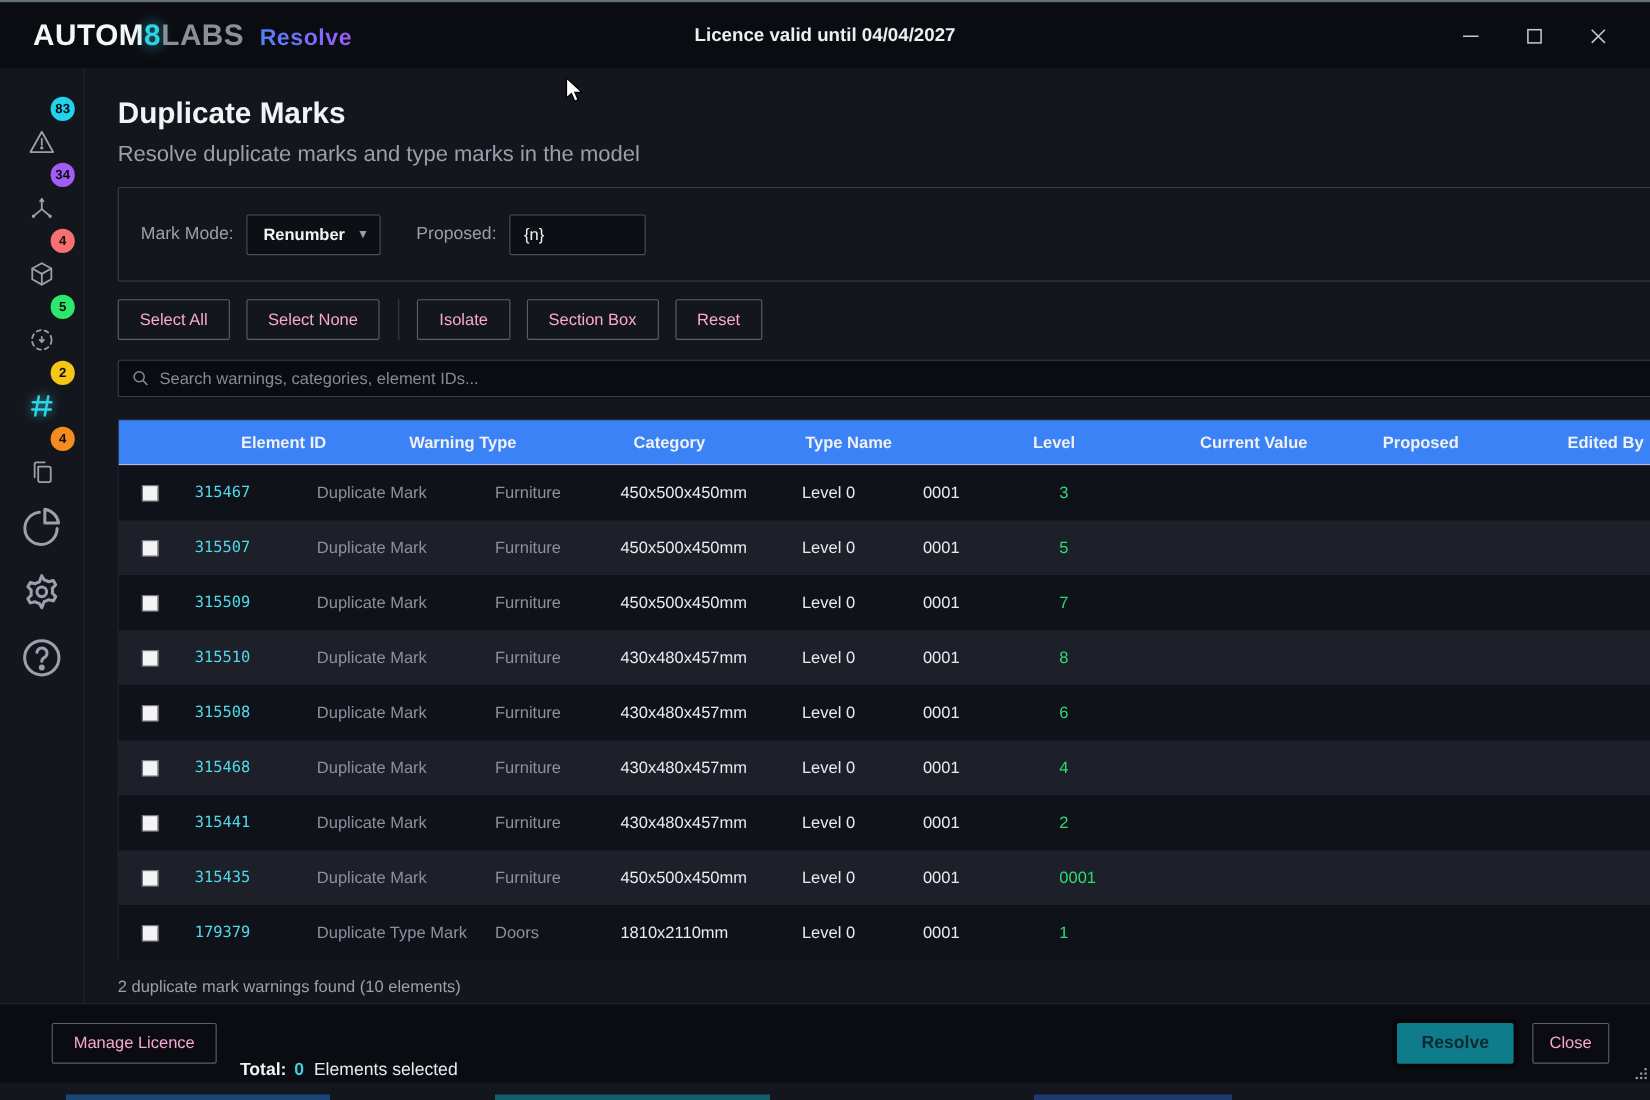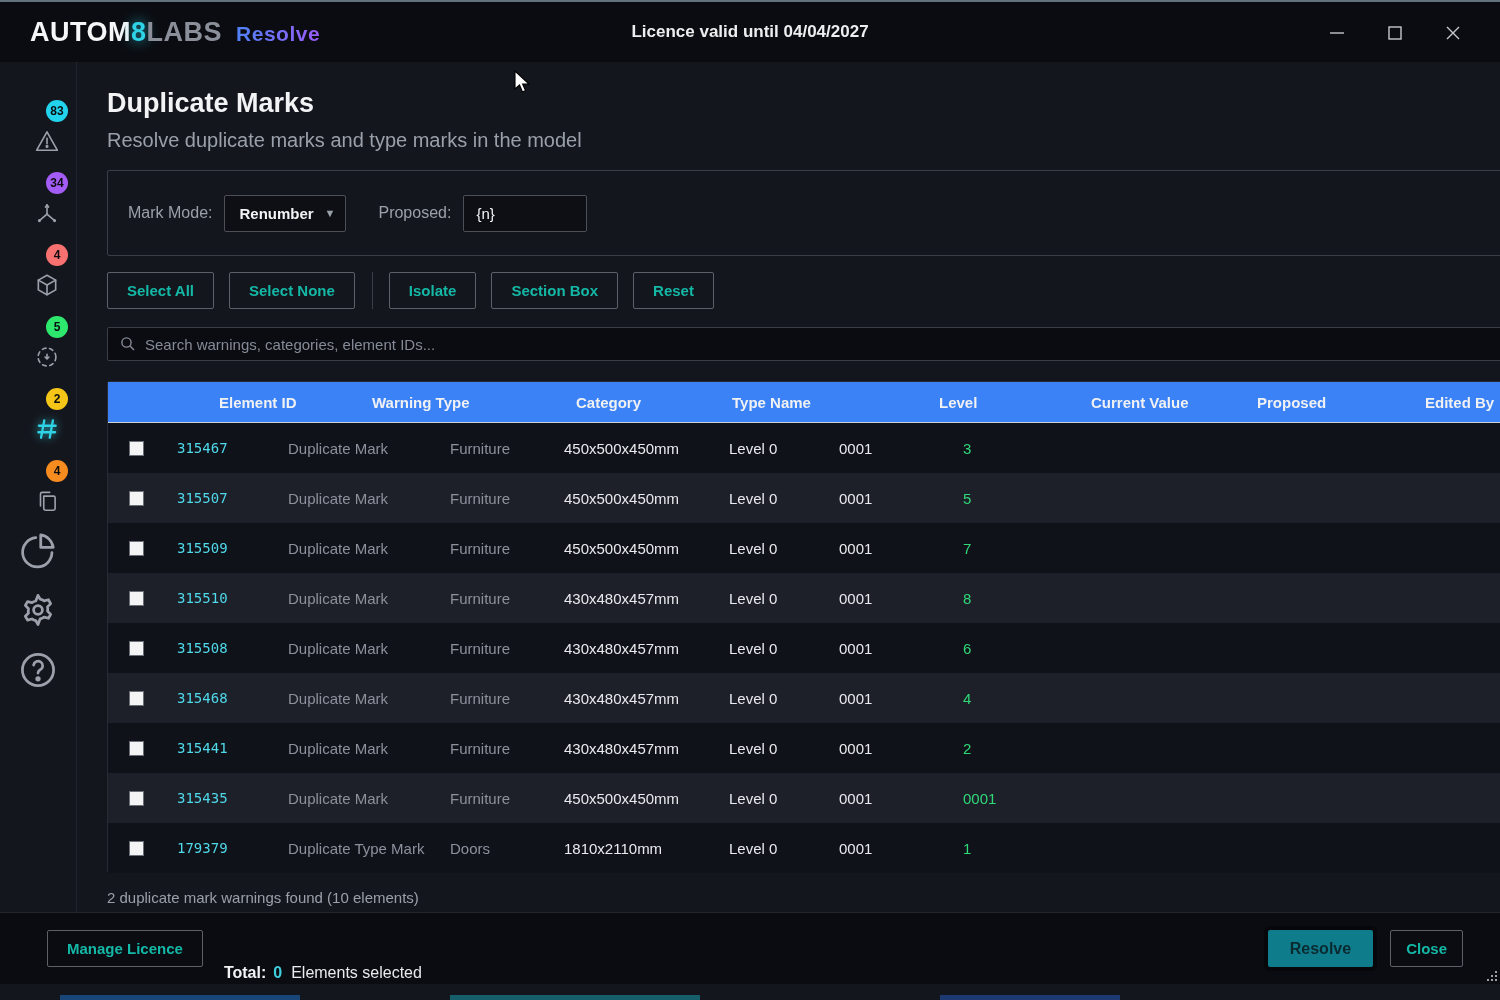--- a/index.html
+++ b/index.html
@@ -26,21 +26,21 @@
     -webkit-background-clip:text; background-clip:text;
     color:transparent;
   }
   .license { position:absolute; left:0; right:0; text-align:center; font-weight:bold; font-size:17px; color:#eceef0; pointer-events:none; }
   .win-controls { position:absolute; right:18px; top:0; height:62px; display:flex; align-items:center; }
   .win-btn { width:58px; height:62px; display:flex; align-items:center; justify-content:center; color:#c4c8ce; font-size:17px; cursor:default; }
   .win-btn svg { display:block; }
   
   .app-body { display:flex; height:866px; }
   .sidebar { width:77px; border-right:1px solid #22242d; padding-top:26px; display:flex; flex-direction:column; align-items:center; flex-shrink:0; }
-  .side-item { position:relative; width:44px; height:60px; display:flex; align-items:flex-end; justify-content:flex-end; margin-bottom:0;margin-top:12px; }
+  .side-item { position:relative; width:44px; height:60px; display:flex; align-items:flex-end; justify-content:center; margin-bottom:0; }
   .side-item .icn { width:26px; height:26px; display:block; margin-bottom:6px; }
   .badge {
     position:absolute; top:0; right:-8px; min-width:22px; height:22px; padding:0 4px;
     border-radius:11px; display:flex; align-items:center; justify-content:center;
     font-size:12px; font-weight:bold; color:#0b0c10;
   }
   .side-bottom-item { width:44px; height:60px; display:flex; align-items:center; justify-content:center; }
   
   .main { flex:1; padding:26px 30px 0 30px; position:relative; }
   .page-title { font-size:27px; font-weight:bold; color:#f2f3f5; }
@@ -57,21 +57,21 @@
   .dropdown .val { font-size:15px; font-weight:bold; color:#f2f3f5; }
   .caret { color:#9aa0aa; font-size:11px; }
   .pattern-label { margin-left:32px; }
   .text-input {
     margin-left:12px; width:124px; height:37px; background:#0d0f15; border:1px solid #4b4f58; border-radius:2px;
     display:flex; align-items:center; padding-left:12px; font-size:15px; color:#f2f3f5;
   }
   .btn-row { margin-top:16px; display:flex; align-items:center; }
   .btn {
     height:37px; border:1px solid #5c6069; border-radius:2px; background:transparent;
-    color:#14b8a6; font-weight:bold; font-size:15px; padding:0 19px; margin-right:15px;
+    color:#f9a8d4; font-weight:normal; font-size:15px; padding:0 19px; margin-right:15px;
     display:flex; align-items:center; font-family:inherit;
   }
   .vdivider { width:1px; height:37px; background:#3a3e47; margin:0 16px 0 2px; }
   .searchbar {
     margin-top:18px; height:34px; border:1px solid #3a3e47; border-radius:2px; background:#0a0c11;
     display:flex; align-items:center; padding-left:12px;
   }
   .searchbar .ph { color:#858b96; font-size:15px; margin-left:9px; }
   
   .table-wrap { margin-top:20px; border:1px solid #272a33; border-radius:2px; position:relative; height:492px; background:#10121a; }

